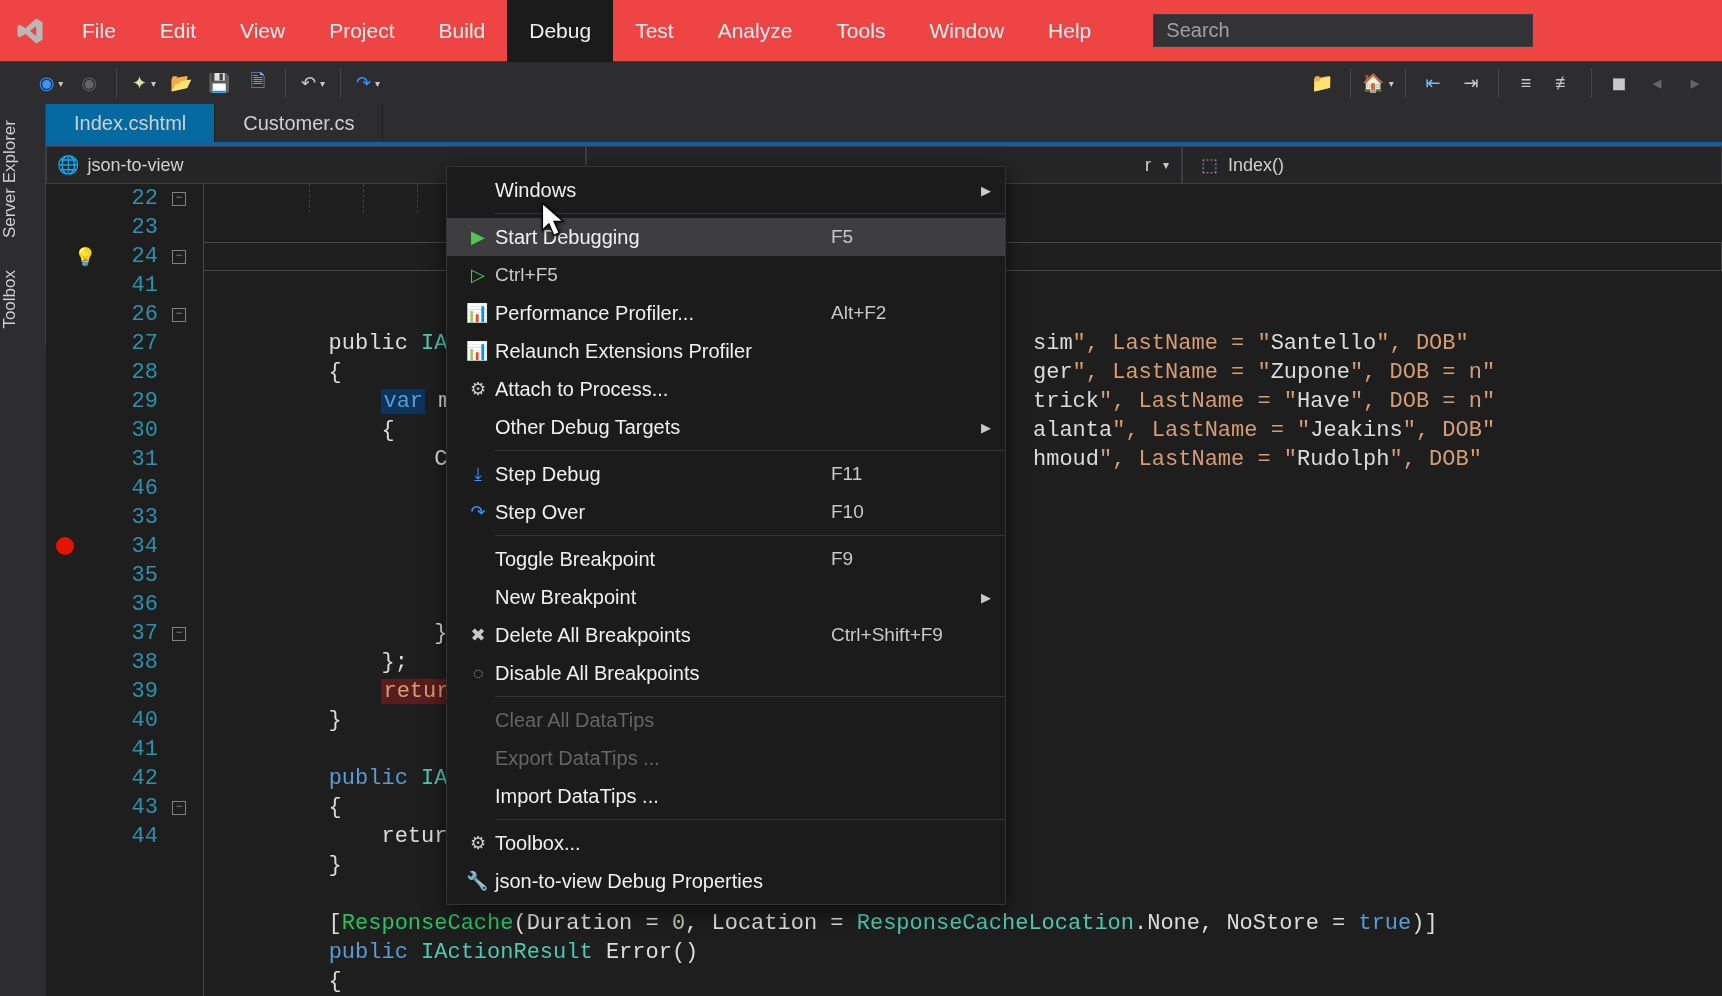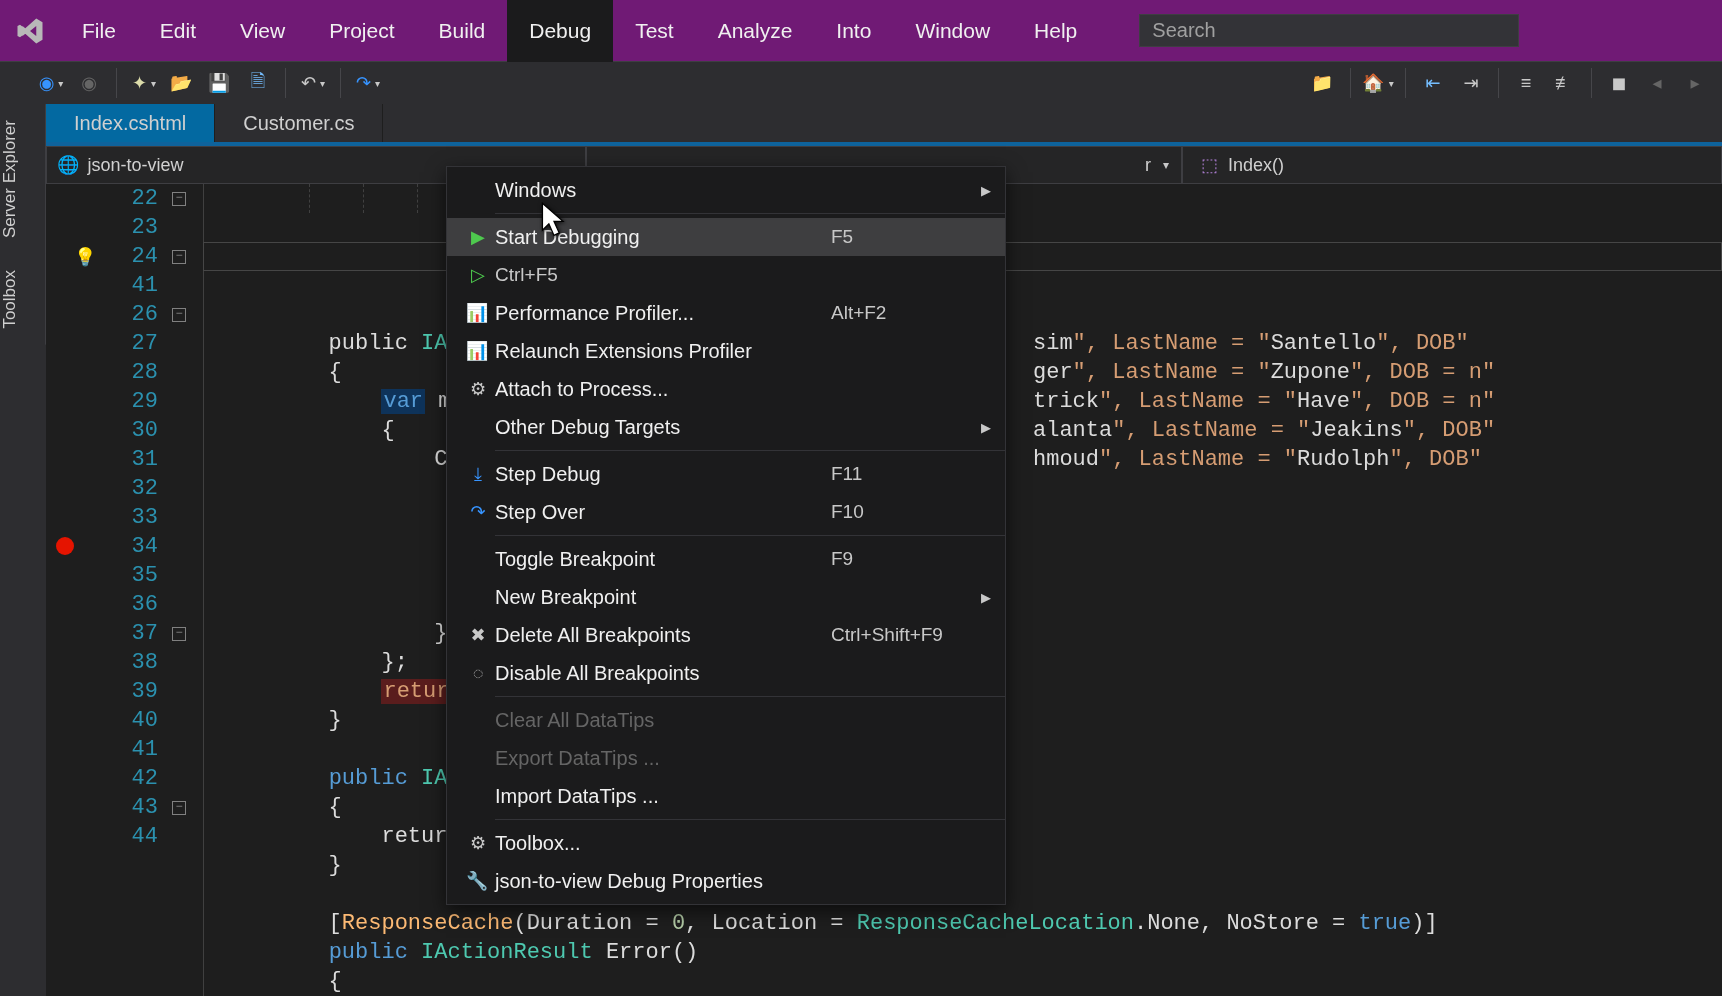--- a/index.html
+++ b/index.html
@@ -1,20 +1,20 @@
 <!DOCTYPE html>
 <html><head>
 <meta charset="utf-8">
 <style>
   * { margin:0; padding:0; box-sizing:border-box; }
   html,body { width:1722px; height:996px; background:#1e1e1e; color:#d0d0d0; font-family:"Segoe UI",Arial,sans-serif; font-size:18px; overflow:hidden; }
   .root { display:flex; flex-direction:column; width:100%; height:100%; }
 
   
-  .menubar { display:flex; align-items:center; height:62px; background:#701a75; border-bottom:1px solid #3e3e42; }
+  .menubar { display:flex; align-items:center; height:62px; background:#ef4444; border-bottom:1px solid #3e3e42; }
   .vs-logo { width:60px; display:flex; align-items:center; justify-content:center; }
   .menu-items { display:flex; }
   .menu-item { padding:0 22px; height:62px; line-height:62px; font-size:21px; color:#f0f0f0; cursor:pointer; }
   .menu-item.open { background:#1b1b1c; }
   .search-box { margin-left:40px; flex:1; }
   .search-box input { background:#333337; border:1px solid #3e3e42; color:#d0d0d0; font-size:20px; padding:4px 12px; width:380px; }
   .search-box input::placeholder { color:#a0a0a0; }
 
   
   .toolbar { display:flex; align-items:center; height:50px; background:#2d2d30; padding:0 10px; gap:4px; }
@@ -56,21 +56,21 @@
   .fold-col { width:30px; background:#1e1e1e; }
   .fold { width:14px; height:14px; border:1px solid #808080; color:#808080; font-size:12px; line-height:11px; text-align:center; margin-left:6px; cursor:pointer; }
   .fold-slot { height:29px; display:flex; align-items:center; }
   .guideline { position:absolute; width:0; border-left:1px dashed #404040; top:0; bottom:0; }
   .code { flex:1; white-space:pre; color:#dcdcdc; position:relative; padding-left:20px; }
   .code div { height:29px; }
   .kw { color:#569cd6; }
   .type { color:#4ec9b0; }
   .str { color:#d69d73; }
   .num { color:#b5cea8; }
-  .attr { color:#fdba74; }
+  .attr { color:#22c55e; }
   .sel-var { background:#0e335a; color:#569cd6; padding:0 2px; }
   .hl-return { background:#5a1d1d; color:#d69d73; padding:0 2px; }
   .cur-line { position:absolute; left:0; right:0; height:29px; border:1px solid #464646; pointer-events:none; }
 
   
   .popup { position:absolute; top:62px; left:446px; width:560px; background:#1b1b1c; border:1px solid #333337; box-shadow:0 6px 18px rgba(0,0,0,0.6); z-index:50; padding:4px 0; }
   .popup-item { display:flex; align-items:center; height:38px; padding:0 14px; font-size:20px; color:#f0f0f0; cursor:pointer; }
   .popup-item:hover, .popup-item.highlight { background:#3e3e40; }
   .popup-item.disabled { color:#656565; cursor:default; }
   .popup-icon { width:34px; display:flex; align-items:center; justify-content:center; font-size:18px; color:#c8c8c8; }
@@ -97,21 +97,21 @@
     </div>
     <div class="menu-items" id="menu-items">
         <div class="menu-item">File</div>
         <div class="menu-item">Edit</div>
         <div class="menu-item">View</div>
         <div class="menu-item">Project</div>
         <div class="menu-item">Build</div>
         <div class="menu-item open">Debug</div>
         <div class="menu-item">Test</div>
         <div class="menu-item">Analyze</div>
-        <div class="menu-item">Into</div>
+        <div class="menu-item">Tools</div>
         <div class="menu-item">Window</div>
         <div class="menu-item">Help</div>
       </div>
     <div class="search-box">
       <input type="text" placeholder="Search" style="">
     </div>
   </div>
 
   <div class="toolbar">
     <div style="width:20px"></div>
@@ -179,21 +179,21 @@
             <div>22</div>
             <div>23</div>
             <div>24</div>
             <div>41</div>
             <div>26</div>
             <div>27</div>
             <div>28</div>
             <div>29</div>
             <div>30</div>
             <div>31</div>
-            <div>32</div>
+            <div>46</div>
             <div>33</div>
             <div>34</div>
             <div>35</div>
             <div>36</div>
             <div>37</div>
             <div>38</div>
             <div>39</div>
             <div>40</div>
             <div>41</div>
             <div>42</div>

